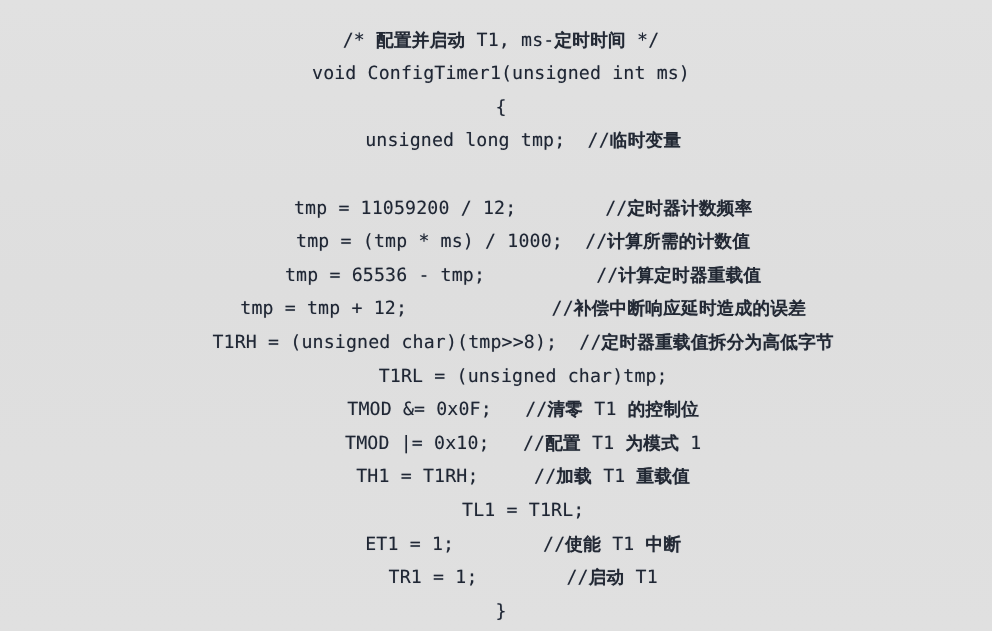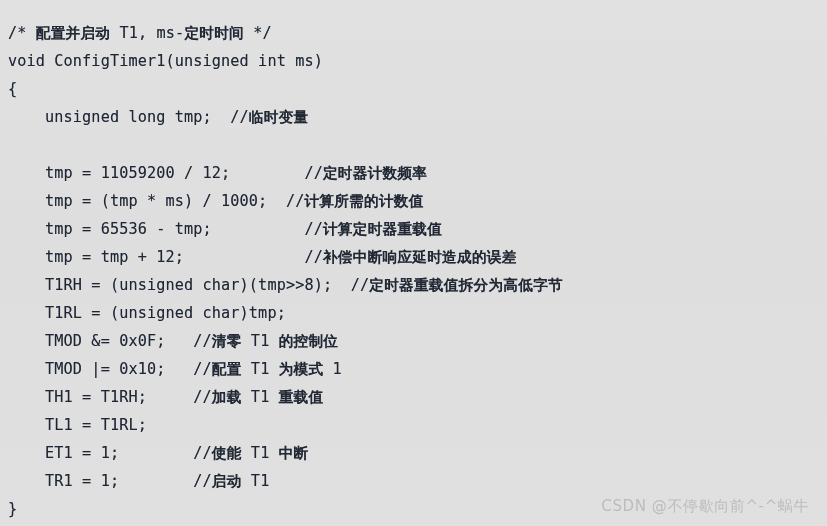--- a/index.html
+++ b/index.html
@@ -23,20 +23,21 @@
     position: absolute;
     inset: 0;
     background: linear-gradient(180deg, #e1e1e1 0%, #dedede 45%, #e0e0e0 100%);
     pointer-events: none;
   }
 
   #code-listing {
     position: relative;
     z-index: 2;
     padding: 6px 0 0 8px;
+    text-align: center;
   }
 
   .code-line {
     height: 28px;
     line-height: 28px;
     white-space: pre;
     font-size: 15.2px;
     letter-spacing: 0.12px;
     color: #1f2633;
     text-shadow: 0 0 0.6px rgba(70, 80, 100, 0.55);
@@ -68,15 +69,14 @@
     user-select: none;
   }
 </style>
 </head>
 <body>
 
 <div id="screenshot">
 
   <pre id="code-listing"><div class="code-line"><span>/* </span><span class="cjk">配置并启动</span><span> T1, ms-</span><span class="cjk">定时时间</span><span> */</span></div><div class="code-line"><span>void ConfigTimer1(unsigned int ms)</span></div><div class="code-line"><span>{</span></div><div class="code-line"><span>    unsigned long tmp;  //</span><span class="cjk">临时变量</span></div><div class="code-line blank">&nbsp;</div><div class="code-line"><span>    tmp = 11059200 / 12;        //</span><span class="cjk">定时器计数频率</span></div><div class="code-line"><span>    tmp = (tmp * ms) / 1000;  //</span><span class="cjk">计算所需的计数值</span></div><div class="code-line"><span>    tmp = 65536 - tmp;          //</span><span class="cjk">计算定时器重载值</span></div><div class="code-line"><span>    tmp = tmp + 12;             //</span><span class="cjk">补偿中断响应延时造成的误差</span></div><div class="code-line"><span>    T1RH = (unsigned char)(tmp&gt;&gt;8);  //</span><span class="cjk">定时器重载值拆分为高低字节</span></div><div class="code-line"><span>    T1RL = (unsigned char)tmp;</span></div><div class="code-line"><span>    TMOD &amp;= 0x0F;   //</span><span class="cjk">清零</span><span> T1 </span><span class="cjk">的控制位</span></div><div class="code-line"><span>    TMOD |= 0x10;   //</span><span class="cjk">配置</span><span> T1 </span><span class="cjk">为模式</span><span> 1</span></div><div class="code-line"><span>    TH1 = T1RH;     //</span><span class="cjk">加载</span><span> T1 </span><span class="cjk">重载值</span></div><div class="code-line"><span>    TL1 = T1RL;</span></div><div class="code-line"><span>    ET1 = 1;        //</span><span class="cjk">使能</span><span> T1 </span><span class="cjk">中断</span></div><div class="code-line"><span>    TR1 = 1;        //</span><span class="cjk">启动</span><span> T1</span></div><div class="code-line"><span>}</span></div></pre>
 
-  <div id="watermark">CSDN @不停歇向前^-^蜗牛</div>
 
 </div>
 
 </body></html>

